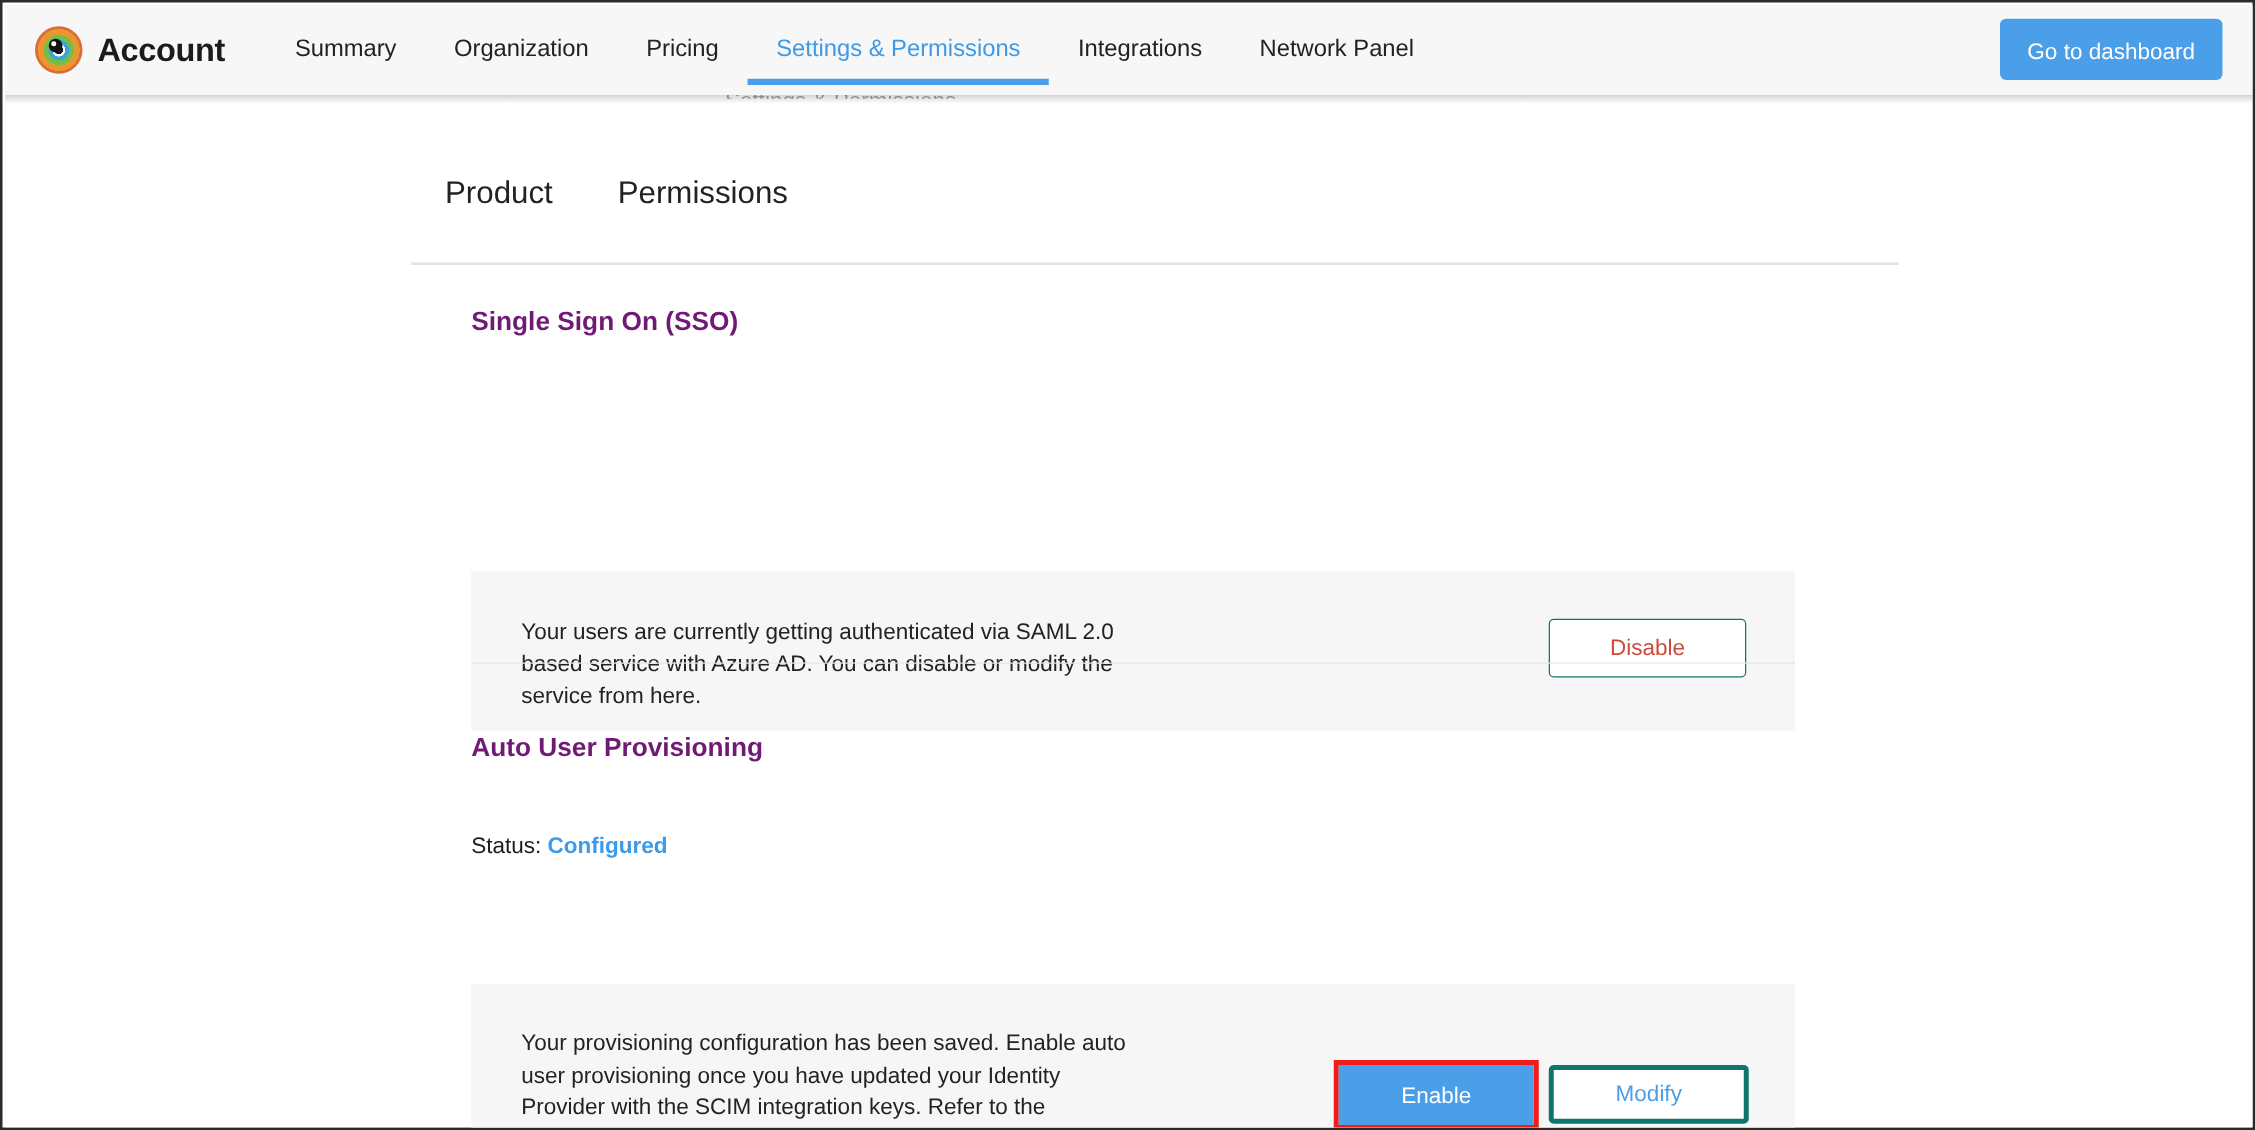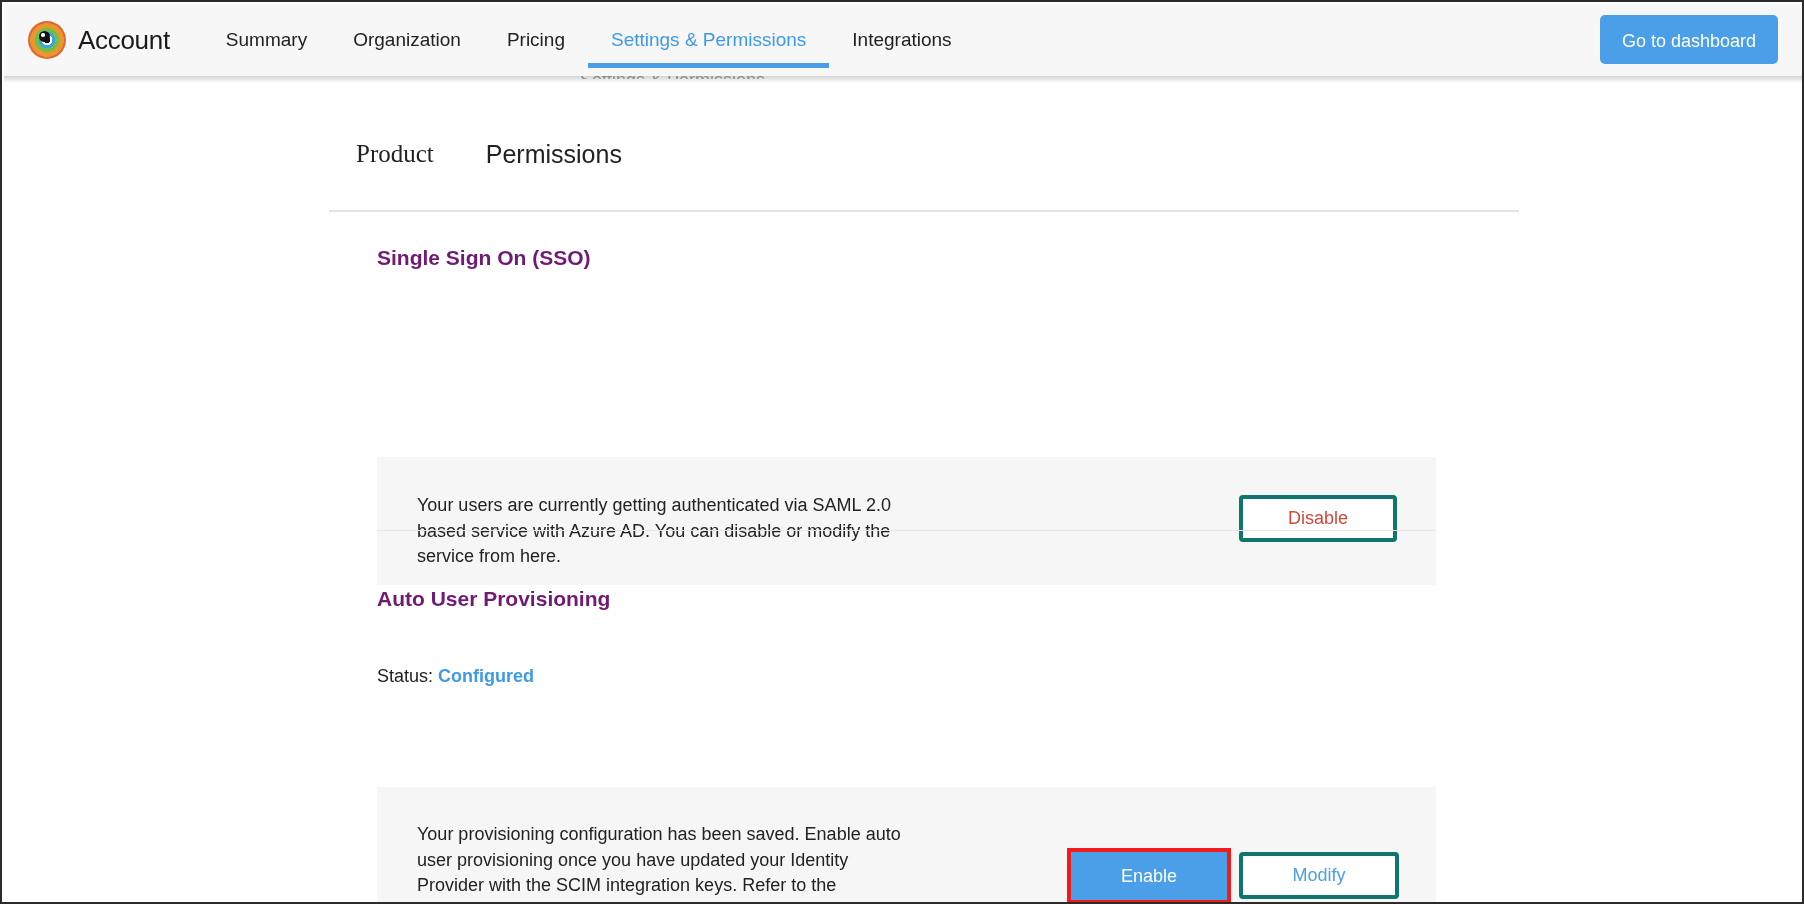--- a/index.html
+++ b/index.html
@@ -73,21 +73,21 @@
     top: 12px;
     width: 3.5px;
     height: 3.5px;
     border-radius: 50%;
     background: #ffffff;
     z-index: 3;
   }
 
   #brand-name {
     font-size: 26px;
-    font-weight: normal;
+    font-weight: bold;
     color: #1b1b1b;
     letter-spacing: -0.3px;
   }
 
   #main-nav {
     display: flex;
     align-items: center;
     margin-left: 33px;
     height: 72px;
     justify-content: space-between;
@@ -192,21 +192,21 @@
   }
   .subtab {
     position: relative;
     font-size: 25px;
     color: #222222;
     padding: 8px 26px 0 26px;
     height: 78px;
     cursor: pointer;
     white-space: nowrap;
   }
-  .subtab:first-child { padding-left: 27px; font-family: Liberation Serif, serif; }
+  .subtab:first-child { padding-left: 27px; }
   .subtab.active { color: #3d9ae8; }
   .subtab.active::after {
     content: "";
     position: absolute;
     left: 0;
     right: 0;
     bottom: -2px;
     height: 4px;
     background: #4a9fe8;
   }
@@ -264,21 +264,21 @@
   .doc-link { color: #3d9ae8; text-decoration: none; cursor: pointer; }
 
   
   #disable-btn {
     position: absolute;
     right: 39px;
     top: 38px;
     width: 158px;
     height: 47px;
     background: #ffffff;
-    border: 4px solid #0f766e;
+    border: 1px solid #0f766e;
     border-radius: 4px;
     color: #cf4a3b;
     font-size: 18px;
     font-family: "Liberation Sans", sans-serif;
     cursor: pointer;
   }
 
   #enable-wrap {
     position: absolute;
     left: 1063px;
@@ -348,20 +348,21 @@
       <div class="logo-eye"></div>
       <span id="brand-name">Account</span>
     </div>
 
     <nav id="main-nav">
       <div class="nav-item">Summary</div>
       <div class="nav-item">Organization</div>
       <div class="nav-item">Pricing</div>
       <div class="nav-item active">Settings &amp; Permissions</div>
       <div class="nav-item">Integrations</div>
+      <div class="nav-item">Network Panel</div>
     </nav>
 
     <button id="dashboard-btn">Go to dashboard</button>
   </div>
 
   <div id="ghost-strip">
     <div id="ghost-underline"></div>
     <div id="ghost-text">Settings &amp; Permissions</div>
   </div>
 

